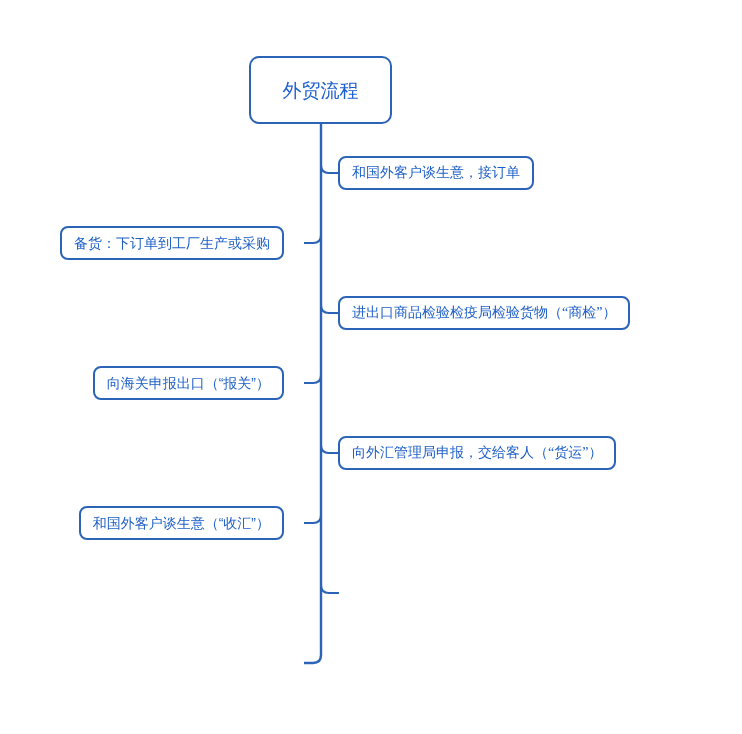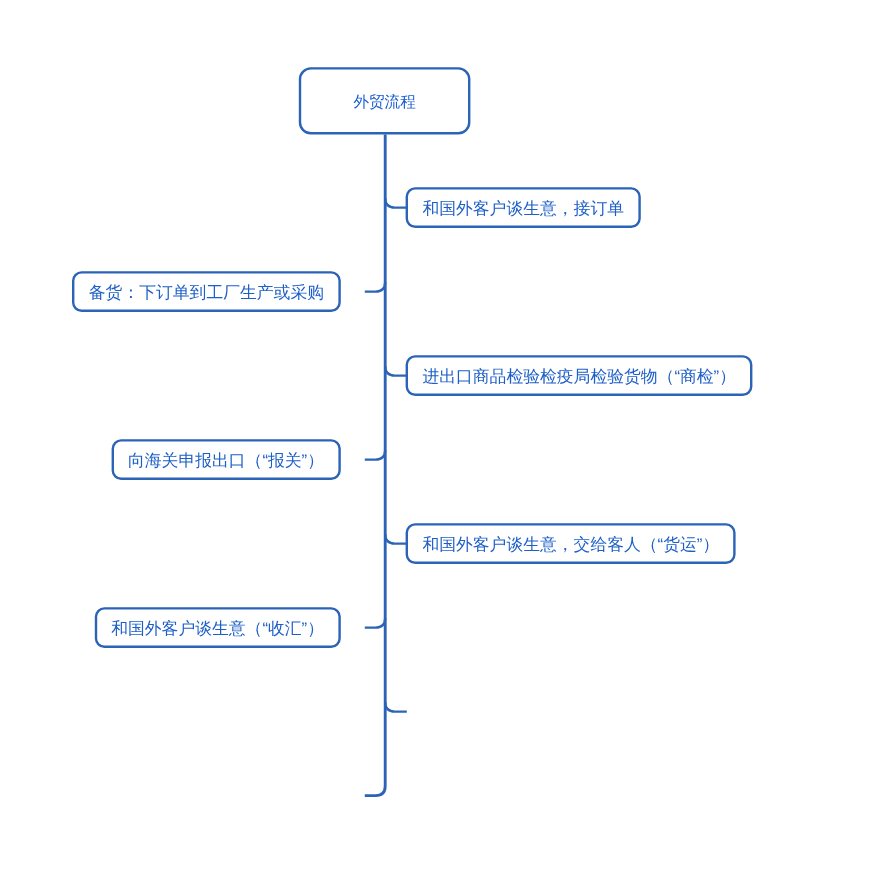--- a/index.html
+++ b/index.html
@@ -31,32 +31,32 @@
     color: #1d5fc7;
     font-size: 14px;
     line-height: 1;
     padding: 8px 12px;
     white-space: nowrap;
     transform: translateY(-50%);
   }
   .node.root {
     border-width: 2.5px;
     border-radius: 10px;
-    font-size: 13px;
+    font-size: 19px;
     width: 143px;
-    height: 56px;
+    height: 68px;
     display: flex;
     align-items: center;
     justify-content: center;
     padding: 0;
     transform: none;
     color: #1a5ed0;
   }
   .node.left  { right: 458px; }
-  .node.right { left: 338px; }
+  .node.right { left: 338px; font-family: Liberation Serif, serif; }
 </style>
 </head>
 <body>
 
 <div id="canvas">
 
   <svg id="connectors" viewBox="0 0 742 734" xmlns="http://www.w3.org/2000/svg">
 
     <path d="M321,112 L321,655 Q321,663 313,663 L304,663" fill="none" stroke="#2b63b7" stroke-width="2.4"></path>
 
@@ -72,19 +72,19 @@
   <div class="node root" style="left:249px; top:56px;">外贸流程</div>
 
   <div class="node right" style="top:173px;">和国外客户谈生意，接订单</div>
 
   <div class="node left" style="top:243px;">备货：下订单到工厂生产或采购</div>
 
   <div class="node right" style="top:313px;">进出口商品检验检疫局检验货物（“商检”）</div>
 
   <div class="node left" style="top:383px;">向海关申报出口（“报关”）</div>
 
-  <div class="node right" style="top:453px;">和国外客户谈生意，交给客人（“货运”）</div>
+  <div class="node right" style="top:453px;">向外汇管理局申报，交给客人（“货运”）</div>
 
   <div class="node left" style="top:523px;">和国外客户谈生意（“收汇”）</div>
 
 
 
 </div>
 
 </body></html>

